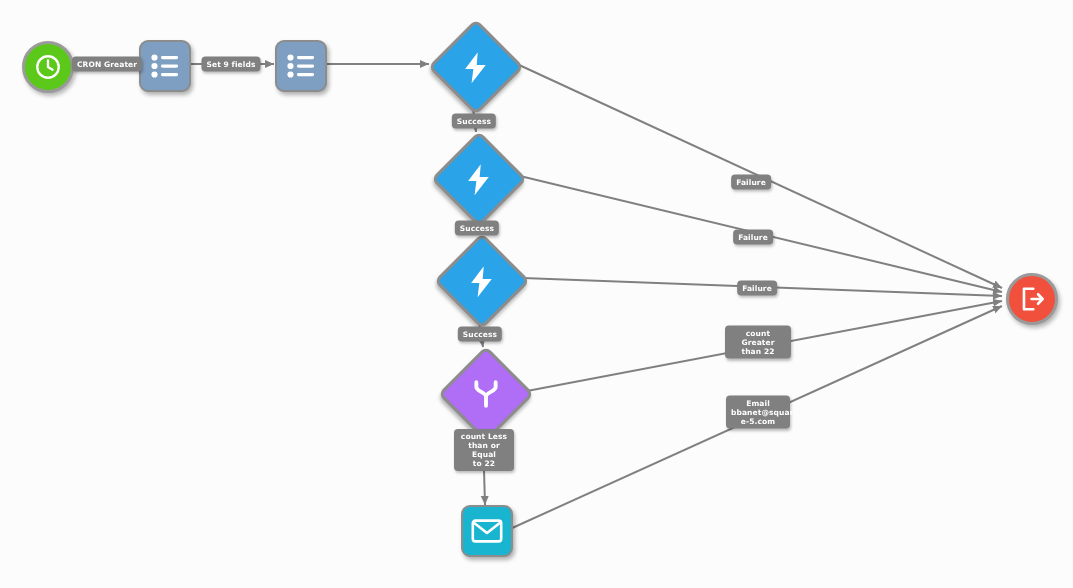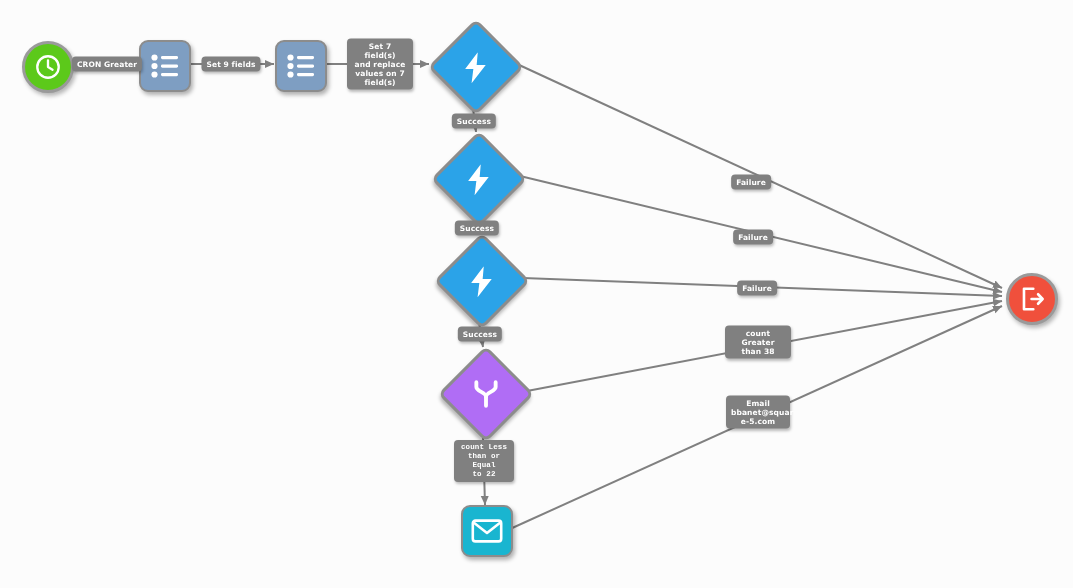--- a/index.html
+++ b/index.html
@@ -233,41 +233,37 @@
         <path d="M11.6 12 L21.2 12" fill="none" stroke="#ffffff" stroke-width="2.4" stroke-linecap="round"></path>
         <path d="M17.6 7.6 L21.8 12 L17.6 16.4" fill="none" stroke="#ffffff" stroke-width="2.4" stroke-linecap="round" stroke-linejoin="round"></path>
       </svg>
     </div>
   </div>
 
   <div class="edge-label" style="left:107px; top:64px;">CRON Greater</div>
 
   <div class="edge-label" style="left:231px; top:64px;">Set 9 fields</div>
 
-  <div class="edge-label" style="left:380px; top:64px; width:56px;">Set 7 field(s)
-and replace
-values on 7
-field(s)</div>
 
   <div class="edge-label" style="left:474px; top:121px;">Success</div>
 
   <div class="edge-label" style="left:477px; top:228px;">Success</div>
 
   <div class="edge-label" style="left:480px; top:334px;">Success</div>
 
   <div class="edge-label" style="left:751px; top:182px;">Failure</div>
 
   <div class="edge-label" style="left:753px; top:237px;">Failure</div>
 
   <div class="edge-label" style="left:757px; top:288px;">Failure</div>
 
   <div class="edge-label" style="left:758px; top:342px; width:56px;">count Greater
-than 38</div>
-
-  <div class="edge-label" style="left:484px; top:461px; width:50px;font-family:Liberation Mono, monospace;">count Less
+than 22</div>
+
+  <div class="edge-label" style="left:484px; top:450px; width:50px;">count Less
 than or Equal
 to 22</div>
 
   <div class="edge-label" style="left:758px; top:412px; width:54px;">Email
 bbanet@squar
 e-5.com</div>
 
 </div>
 
 </body></html>

